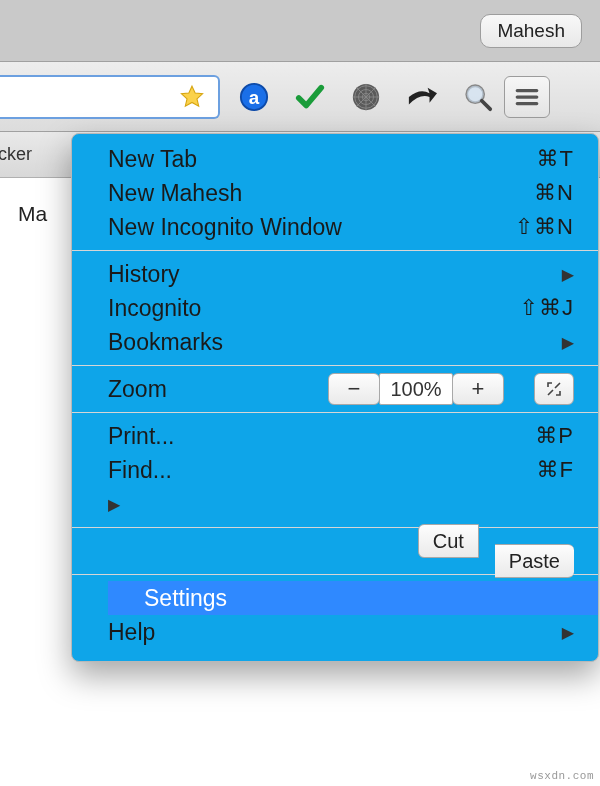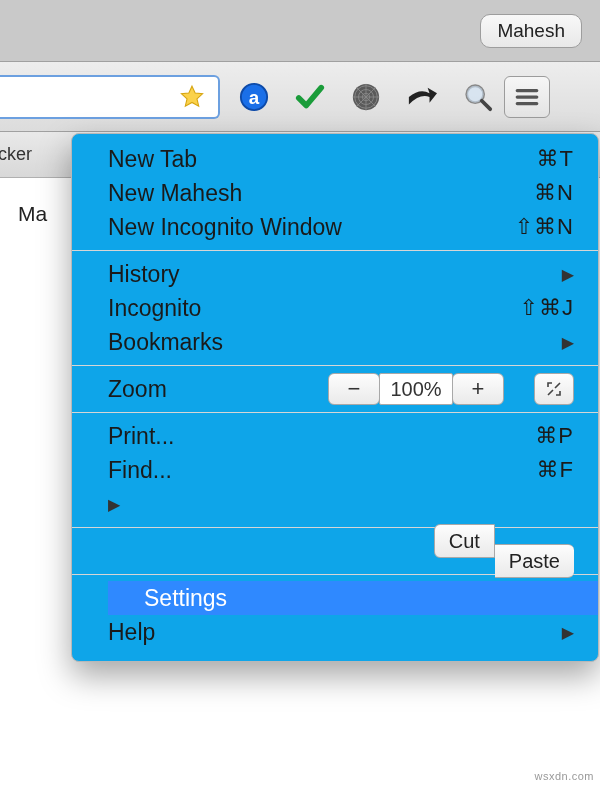--- a/index.html
+++ b/index.html
@@ -129,33 +129,33 @@
     }
     .fsbtn {
       width: 40px; height: 32px;
       border: 1px solid #a8a8a8;
       border-radius: 6px;
       background: linear-gradient(#fdfdfd,#eaeaea);
       display:flex;align-items:center;justify-content:center;
       margin-left: 30px;
     }
     .edit-row { }
-    .edit-btns { display:flex; gap:0; margin-left:auto; }
+    .edit-btns { display:flex; gap:16px; margin-left:auto; }
     .ebtn {
       height: 34px;
       border: 1px solid #a8a8a8;
       background: linear-gradient(#fdfdfd,#eaeaea);
       display:flex;align-items:center;justify-content:center;
       font-size: 20px; color:#222;
       padding: 0 14px;
     }
     .ebtn:first-child { border-radius: 6px 0 0 6px; }
     .ebtn:nth-child(2) { border-left:none; border-right:none; }
     .ebtn:last-child { border-radius: 0 6px 6px 0; margin-top: 20px; }
-    .watermark { position:absolute; bottom:4px; right:6px; font-size:11px; color:#999; letter-spacing:0.5px;}
+    .watermark { position:absolute; bottom:4px; right:6px; font-size:11px; color:#999; letter-spacing:0.5px;font-family:Liberation Mono, monospace;}
   </style>
 </head>
 <body>
 
 <div class="topbar">
   <button class="user-btn">Mahesh</button>
 </div>
 
 <div class="toolbar">
   <div class="addr">

